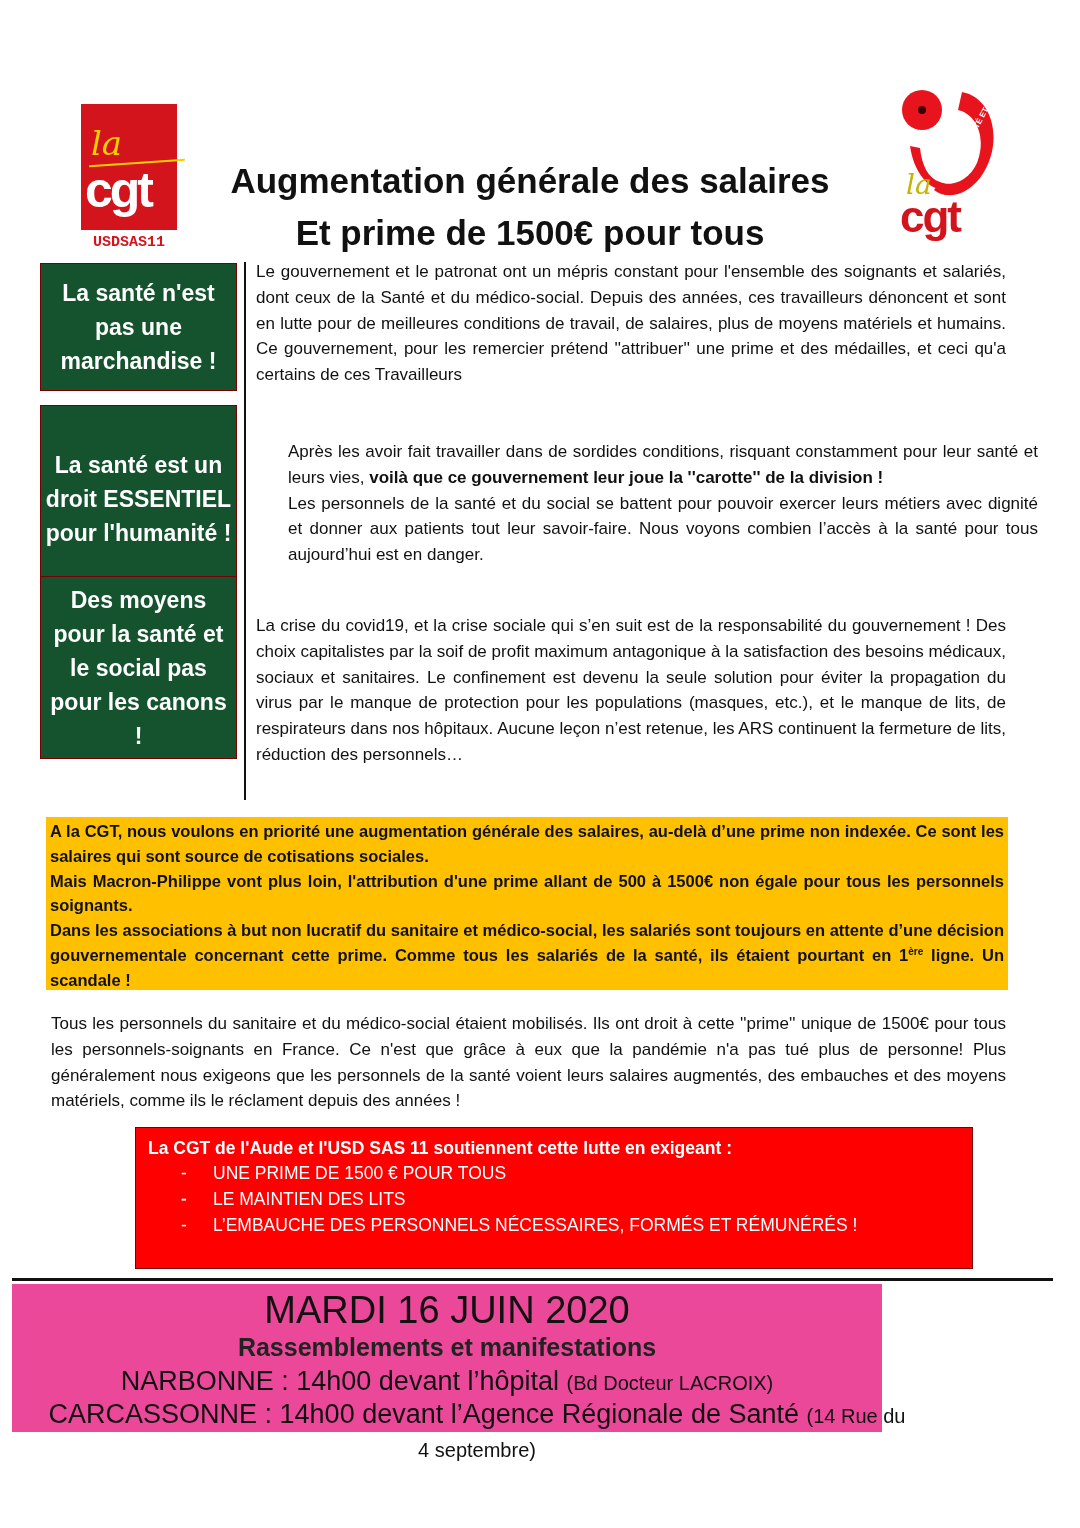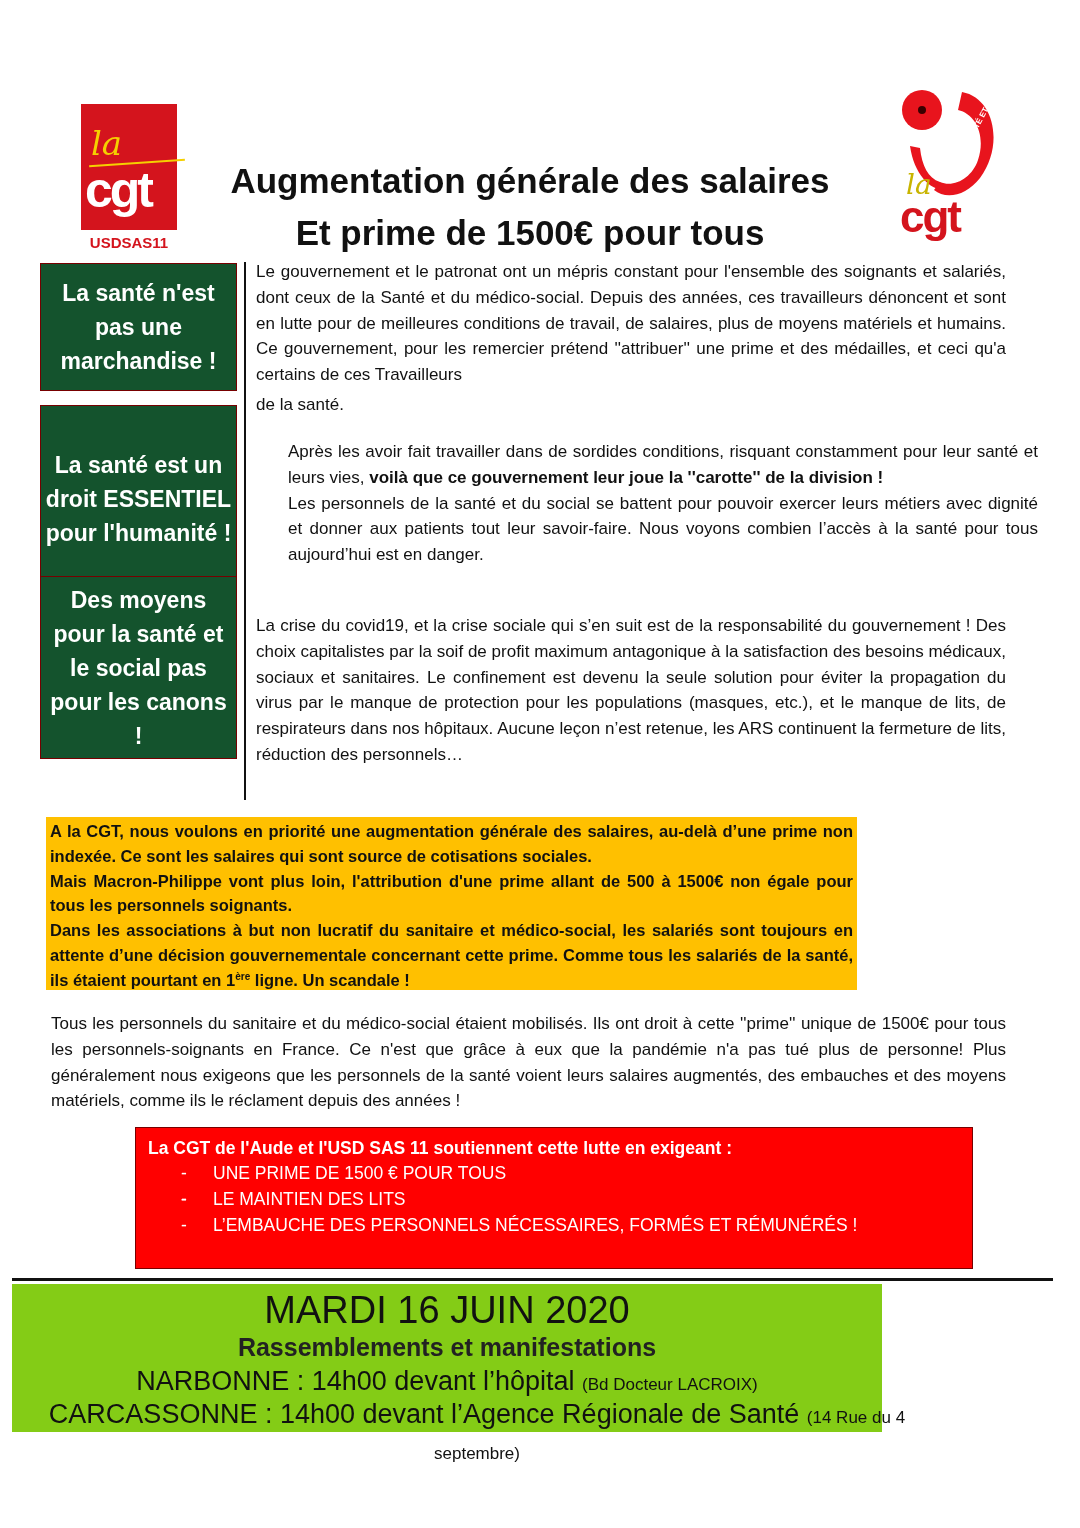--- a/index.html
+++ b/index.html
@@ -7,21 +7,21 @@
     width: 1080px; height: 1528px; background: #ffffff; position: relative;
     font-family: "Liberation Sans", sans-serif; color: #111; overflow: hidden;
   }
   .abs { position: absolute; }
 
   
   #logo-left { left: 81px; top: 104px; width: 96px; height: 126px; background: #d4141d; }
   #logo-left .la { position: absolute; left: 10px; top: 22px; font-family: "DejaVu Serif", serif; font-style: italic; color: #f5d000; font-size: 34px; line-height: 34px; }
   #logo-left .underline { position: absolute; left: 8px; top: 58px; width: 96px; height: 2px; background: #f5d000; transform: rotate(-4deg); }
   #logo-left .cgt { position: absolute; left: 4px; top: 58px; color: #fff; font-weight: bold; font-size: 50px; line-height: 56px; letter-spacing: -3px; }
-  #logo-left-caption { left: 81px; top: 234px; width: 96px; text-align: center; color: #d4141d; font-weight: bold; font-size: 15px; }
+  #logo-left-caption { left: 81px; top: 234px; width: 96px; text-align: center; color: #d4141d; font-weight: bold; font-size: 15px; font-family: Liberation Mono, monospace; }
 
   
   #title { left: 200px; top: 108px; width: 660px; text-align: center; font-weight: bold; font-size: 35px; line-height: 52px; color: #111; margin-top: 47px; }
 
   
   #logo-right { left: 878px; top: 84px; width: 130px; height: 160px; }
   #logo-right .ring { position: absolute; left: 22px; top: 2px; width: 100px; height: 120px; }
   #logo-right .cgt { position: absolute; left: 22px; top: 108px; color: #d4141d; font-weight: bold; font-size: 44px; line-height: 50px; letter-spacing: -2px; }
   #logo-right .la { position: absolute; left: 28px; top: 84px; font-family: "DejaVu Serif", serif; font-style: italic; color: #c8b400; font-size: 28px; }
 
@@ -35,41 +35,41 @@
   #vline { left: 244px; top: 262px; width: 2px; height: 538px; background: #111; }
 
   
   .para { position: absolute; left: 256px; width: 750px; font-size: 17px; line-height: 25.8px; text-align: justify; color: #111; }
   #para-1 { top: 259px; }
   #para-1 .last { display: block; margin-top: 4px; }
   #para-2 { top: 439px; margin-left: 32px; }
   #para-3 { top: 613px; }
 
   
-  #yellow-box { left: 46px; top: 817px; width: 811px; height: 173px; background: #ffc000; box-sizing: border-box; padding: 2px 4px; font-weight: bold; font-size: 16.5px; line-height: 24.8px; text-align: justify; }
+  #yellow-box { left: 46px; top: 817px; width: 962px; height: 173px; background: #ffc000; box-sizing: border-box; padding: 2px 4px; font-weight: bold; font-size: 16.5px; line-height: 24.8px; text-align: justify; }
   #yellow-box p { margin: 0; }
   sup { font-size: 10px; line-height: 0; }
 
   #para-4 { left: 51px; top: 1011px; width: 955px; font-size: 17px; line-height: 25.8px; text-align: justify; }
 
   
   #demands { left: 135px; top: 1127px; width: 838px; height: 142px; background: #ff0000; border: 1px solid #700; box-sizing: border-box; color: #fff; padding: 7px 12px; }
   #demands .lead { font-weight: bold; font-size: 17.5px; line-height: 26px; }
   #demands ul { list-style: none; margin: 0; padding: 0; }
   #demands li { font-size: 17.5px; line-height: 25.8px; position: relative; padding-left: 65px; }
   #demands li .dash { position: absolute; left: 33px; }
 
   
   #footer-rule { left: 12px; top: 1278px; width: 1041px; height: 3px; background: #111; }
-  #footer { left: 12px; top: 1284px; width: 870px; height: 148px; background: #84cc16; text-align: center; }
+  #footer { left: 12px; top: 1284px; width: 870px; height: 148px; background: #ec4899; text-align: center; }
   #footer-date { position: absolute; left: 0; right: 0; top: 4px; font-size: 38px; line-height: 44px; color: #111; }
   #footer-sub { position: absolute; left: 0; right: 0; top: 48px; font-size: 25px; line-height: 30px; font-weight: bold; color: #222; }
   #footer-narbonne { position: absolute; left: 0; right: 0; top: 81px; font-size: 27px; line-height: 32px; color: #111; }
   #footer-carcassonne { position: absolute; left: 30px; right: -30px; top: 114px; font-size: 27px; line-height: 32px; color: #111; }
-  .small { font-size: 17px; }
+  .small { font-size: 20px; }
 </style>
 </head>
 <body>
 
 <div id="logo-left" class="abs">
   <span class="la">la</span>
   <span class="underline"></span>
   <span class="cgt">cgt</span>
 </div>
 <div id="logo-left-caption" class="abs">USDSAS11</div>
@@ -92,21 +92,20 @@
 </div>
 
 <div id="slogan-1" class="slogan">La santé n'est pas une marchandise !</div>
 <div id="slogan-2" class="slogan">La santé est un droit ESSENTIEL pour l'humanité !</div>
 <div id="slogan-3" class="slogan">Des moyens pour la santé et le social pas pour les canons !</div>
 
 <div id="vline" class="abs"></div>
 
 <div id="para-1" class="para">
   <span>Le gouvernement et le patronat ont un mépris constant pour l'ensemble des soignants et salariés, dont ceux de la Santé et du médico-social. Depuis des années, ces travailleurs dénoncent et sont en lutte pour de meilleures conditions de travail, de salaires, plus de moyens matériels et humains. Ce gouvernement, pour les remercier prétend ''attribuer'' une prime et des médailles, et ceci qu'a certains de ces Travailleurs</span>
-  <span class="last">de la santé.</span>
 </div>
 
 <div id="para-2" class="para">
   <span>Après les avoir fait travailler dans de sordides conditions, risquant constamment pour leur santé et leurs vies, </span><b>voilà que ce gouvernement leur joue la ''carotte'' de la division !</b><br>
   <span>Les personnels de la santé et du social se battent pour pouvoir exercer leurs métiers avec dignité et donner aux patients tout leur savoir-faire. Nous voyons combien l’accès à la santé pour tous aujourd’hui est en danger.</span>
 </div>
 
 <div id="para-3" class="para">La crise du covid19, et la crise sociale qui s’en suit est de la responsabilité du gouvernement ! Des choix capitalistes par la soif de profit maximum antagonique à la satisfaction des besoins médicaux, sociaux et sanitaires. Le confinement est devenu la seule solution pour éviter la propagation du virus par le manque de protection pour les populations (masques, etc.), et le manque de lits, de respirateurs dans nos hôpitaux. Aucune leçon n’est retenue, les ARS continuent la fermeture de lits, réduction des personnels…</div>
 
 <div id="yellow-box" class="abs">

